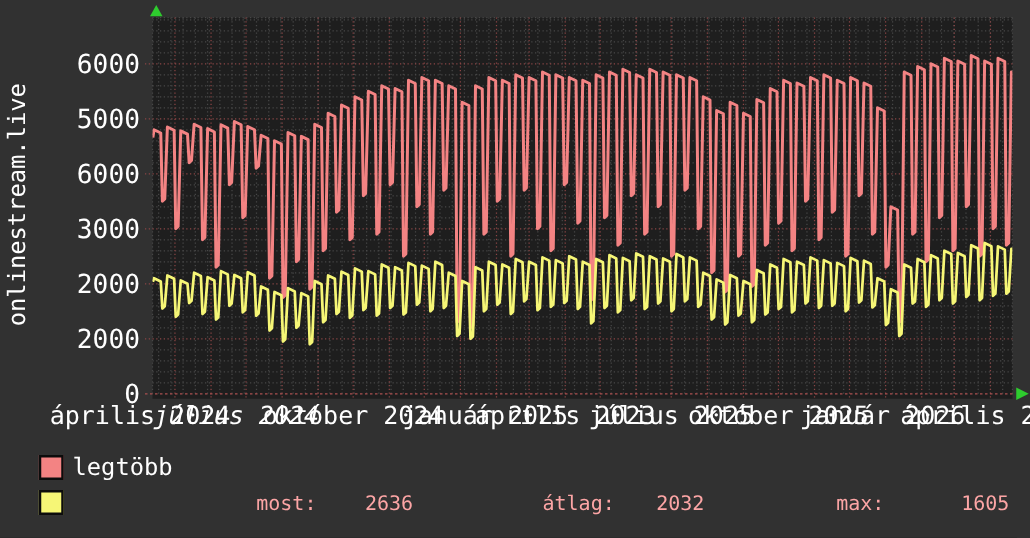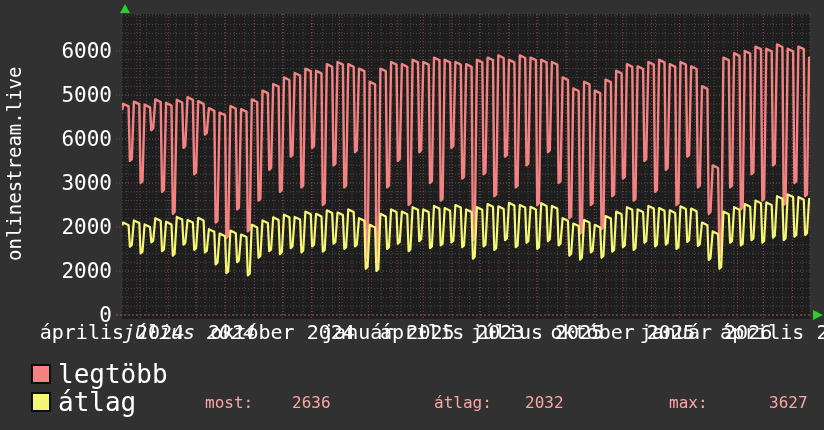--- a/index.html
+++ b/index.html
@@ -6,21 +6,21 @@
   .canvas{position:relative;width:824px;height:430px;background:#313131;overflow:hidden;
           font-family:"DejaVu Sans Mono","Liberation Mono",monospace;color:#fff;}
   .plot-svg{position:absolute;left:0;top:0;}
   .y-title{position:absolute;left:2px;top:48px;height:232px;width:24px;
            writing-mode:vertical-rl;transform:rotate(180deg);
            display:flex;align-items:center;justify-content:center;
            font-size:19px;letter-spacing:0px;color:#fff;}
   .y-tick{position:absolute;width:78px;text-align:right;font-size:21px;line-height:22px;color:#fff;}
   .x-tick{position:absolute;top:320px;font-size:20px;white-space:pre;transform:translateX(-50%);color:#fff;}
   .legend-swatch{position:absolute;left:31px;width:20px;height:20px;border:2px solid #0c0c0c;box-sizing:border-box;}
-  .legend-label{position:absolute;left:58px;font-size:26px;line-height:24px;color:#fff;white-space:pre;}
+  .legend-label{position:absolute;left:58px;font-size:19px;line-height:24px;color:#fff;white-space:pre;}
   .stat{position:absolute;top:391px;font-size:16px;line-height:24px;color:#fca5a5;white-space:pre;}
 </style>
 </head>
 <body>
 
 <div class="canvas">
 
   <svg class="plot-svg" id="plot" width="824" height="430">
       <rect x="122" y="14" width="688" height="305" fill="#1e1e1e"></rect>
       <line x1="122" x2="810" y1="306.2" y2="306.2" stroke="#474747" stroke-width="1" stroke-dasharray="1 2"></line>
@@ -184,22 +184,21 @@
       <span class="x-tick" style="left: 536.992px;">július 2025</span>
       <span class="x-tick" style="left: 622.736px;">október 2025</span>
       <span class="x-tick" style="left: 706px;">január 2026</span>
       <span class="x-tick" style="left: 792.36px;">április 2026</span>
     </div>
 
   <div class="legend-swatch" style="top: 364px; background-color: rgb(243, 131, 131);"></div>
   <div class="legend-label" style="top:362px">legtöbb</div>
 
   <div class="legend-swatch" style="top: 392px; background-color: rgb(246, 246, 118);"></div>
-  <div class="legend-label" style="top:390px">átlag</div>
 
   <span class="stat" style="left:205px">most:</span>
   <span class="stat" style="left:292px">2636</span>
   <span class="stat" style="left:434px">átlag:</span>
   <span class="stat" style="left:525px">2032</span>
   <span class="stat" style="left:669px">max:</span>
-  <span class="stat" style="left:769px">3627</span>
+  <span class="stat" style="left:769px">1605</span>
 
 </div>
 
 </body></html>

